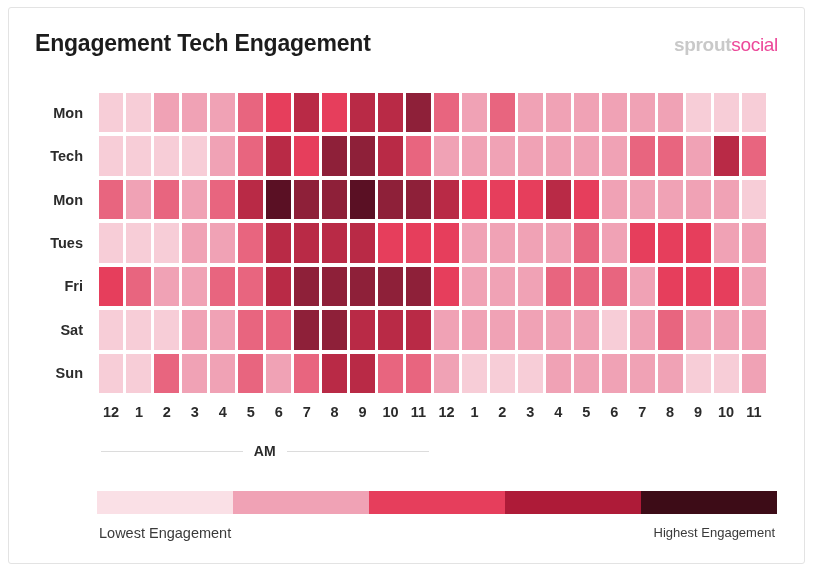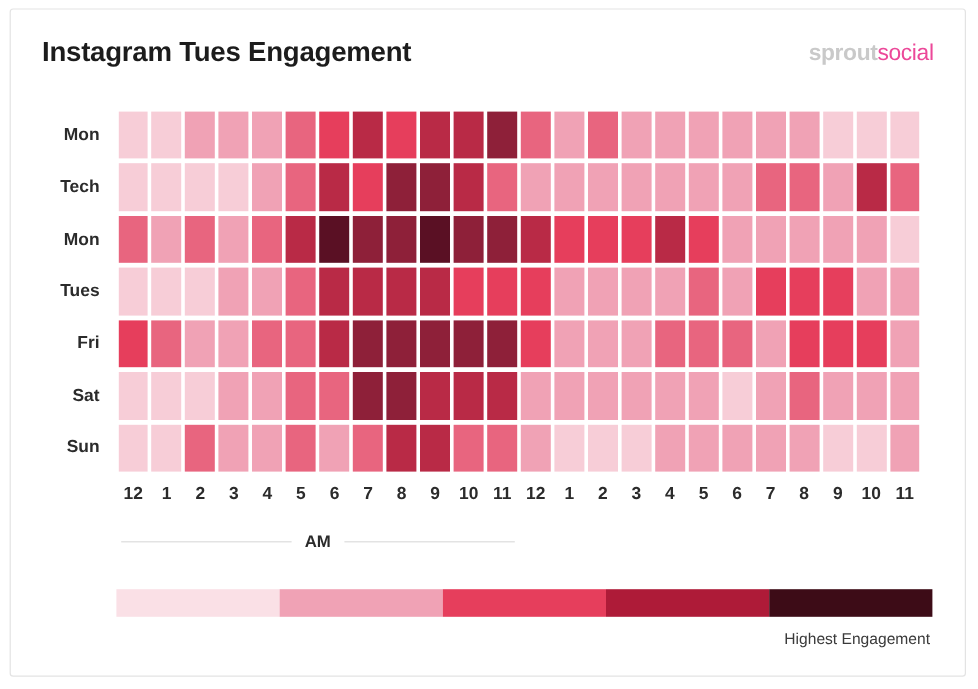--- a/index.html
+++ b/index.html
@@ -161,21 +161,21 @@
     color: #3a3a3a;
     white-space: nowrap;
   }
 </style>
 </head>
 <body>
 
 <div id="card">
 
   <div id="header">
-    <div id="chart-title">Instagram Tues Engagement</div>
+    <div id="chart-title">Engagement Tech Engagement</div>
     <div id="brand-logo"><span id="brand-sprout">sprout</span><span id="brand-social">social</span></div>
   </div>
 
   <div id="plot">
       <div class="hm-row" style="top: 0px;">
         <div class="row-label">Mon</div>
         <div class="hm-cell" title="Mon 12AM" style="left: 1.5px; width: 24.9583px; background: rgb(247, 205, 215);"></div>
         <div class="hm-cell" title="Mon 1AM" style="left: 29.4583px; width: 24.9583px; background: rgb(247, 205, 215);"></div>
         <div class="hm-cell" title="Mon 2AM" style="left: 57.4167px; width: 24.9583px; background: rgb(240, 162, 181);"></div>
         <div class="hm-cell" title="Mon 3AM" style="left: 85.375px; width: 24.9583px; background: rgb(240, 162, 181);"></div>
@@ -400,16 +400,17 @@
     </div>
 
   <div id="legend">
     <div id="legend-bar">
         <div class="legend-swatch" style="background: rgb(250, 224, 230);"></div>
         <div class="legend-swatch" style="background: rgb(240, 162, 181);"></div>
         <div class="legend-swatch" style="background: rgb(230, 62, 92);"></div>
         <div class="legend-swatch" style="background: rgb(174, 27, 56);"></div>
         <div class="legend-swatch" style="background: rgb(61, 12, 23);"></div>
       </div>
+    <div id="legend-low">Lowest Engagement</div>
     <div id="legend-high">Highest Engagement</div>
   </div>
 
 </div>
 
 </body></html>

